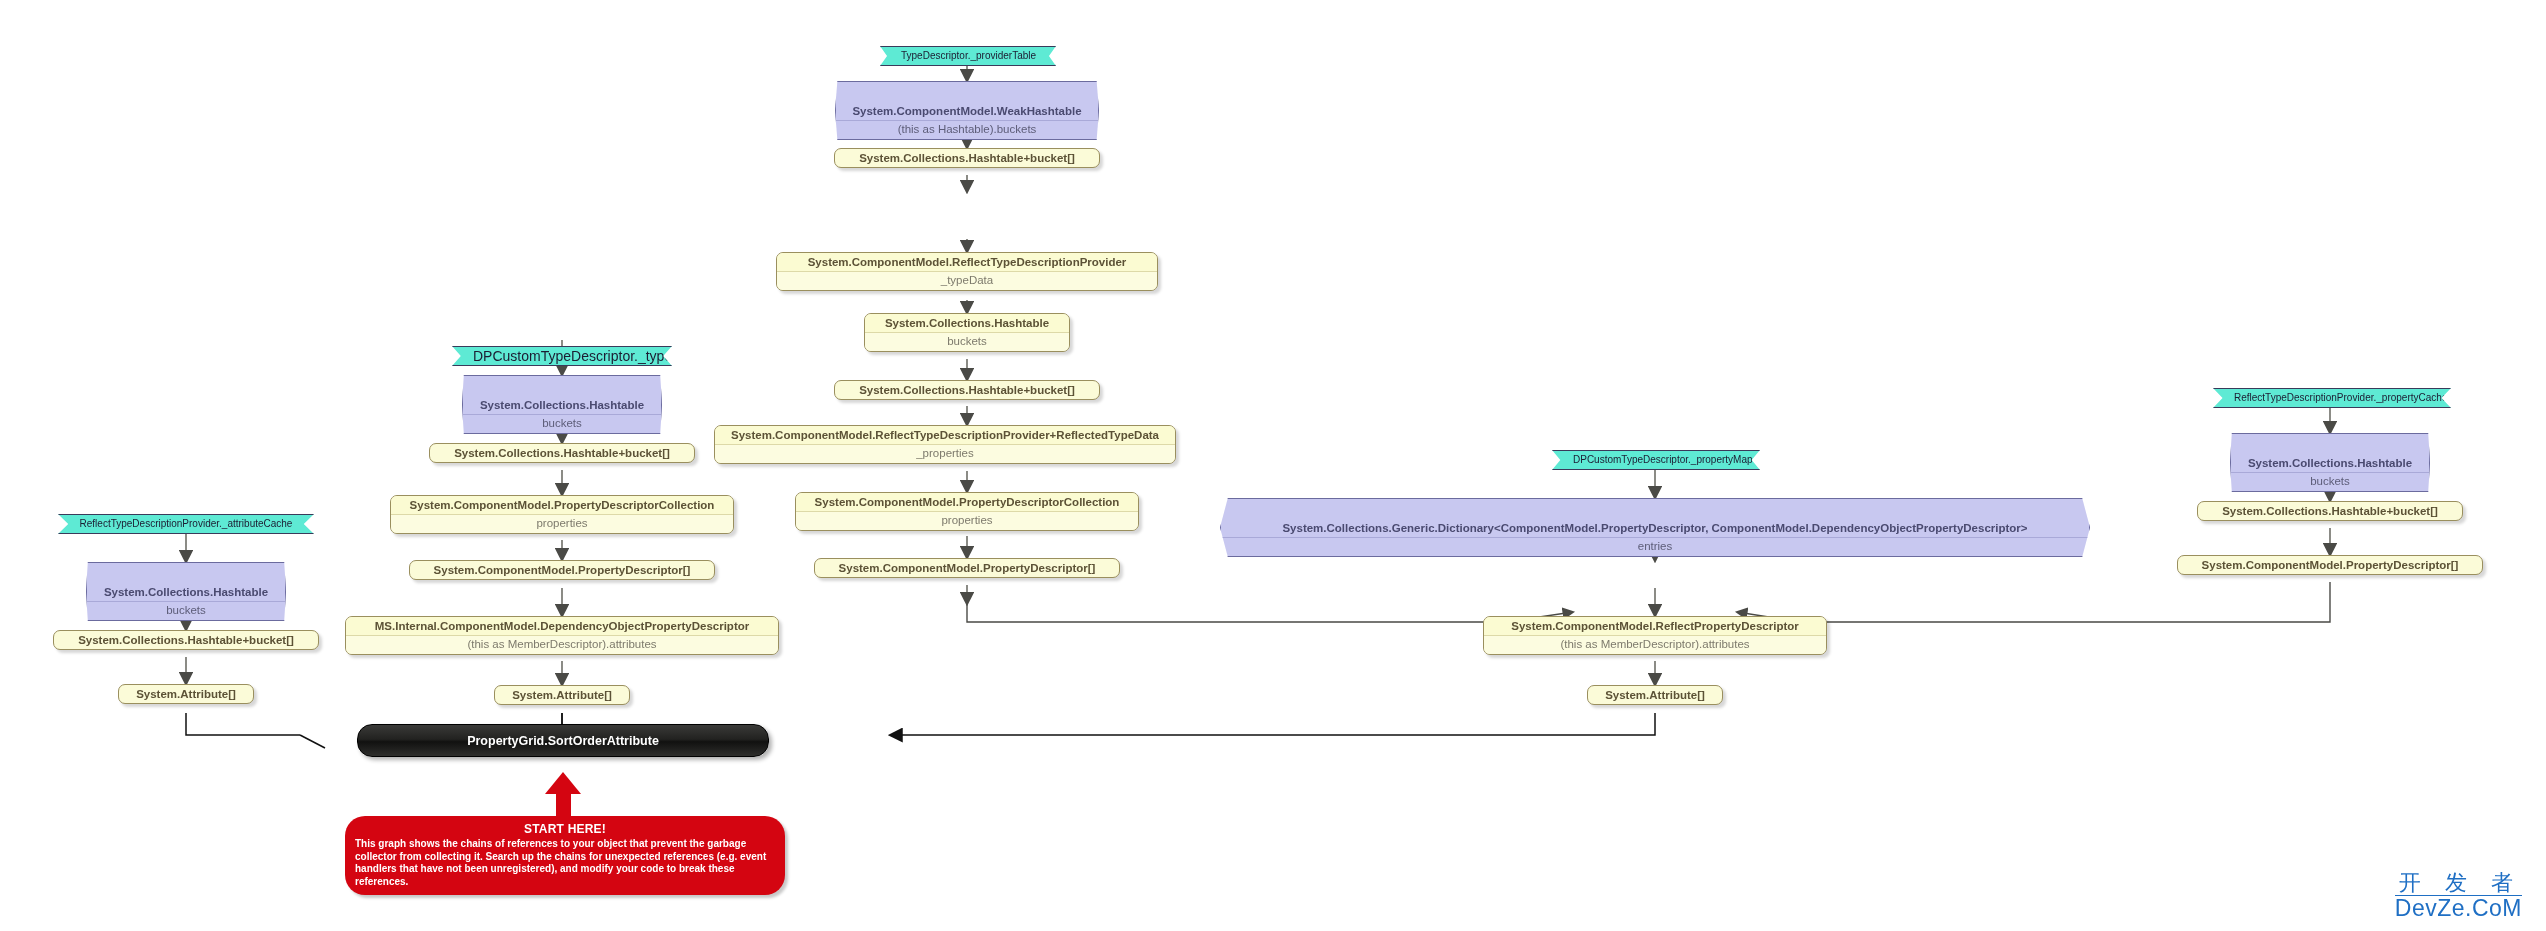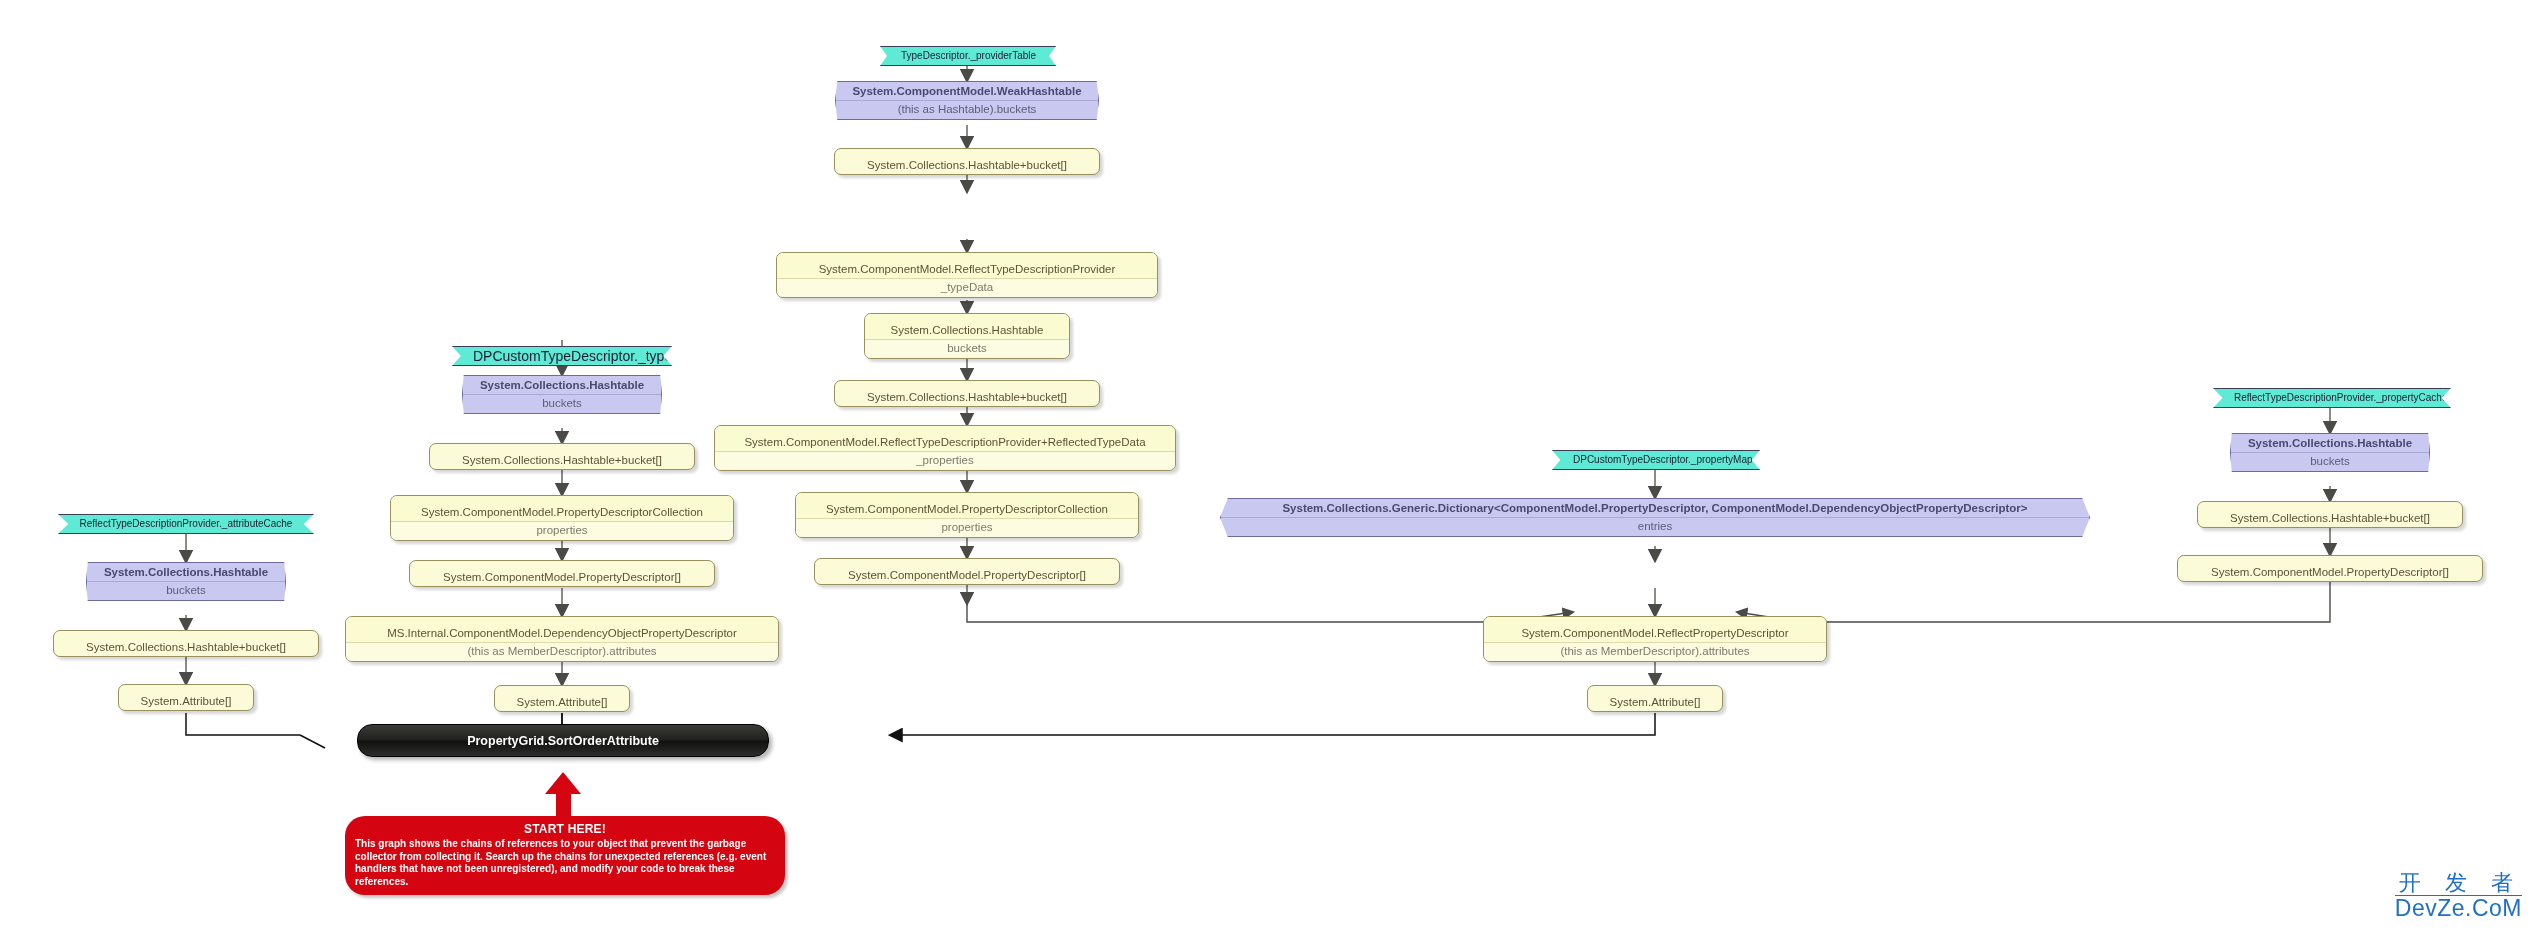--- a/index.html
+++ b/index.html
@@ -34,23 +34,23 @@
   }
   
   .rect {
     border: 1px solid #9a8f5e;
     border-radius: 7px;
     background: #fbfbd8;
     box-shadow: 3px 3px 3px rgba(0,0,0,0.16);
     overflow: hidden;
   }
   .rect .title {
-    font-weight: normal;
+    font-weight: bold;
     color: #5c5236;
-    padding: 10px 10px 2px 10px;
+    padding: 3px 10px 2px 10px;
     line-height: 13px;
   }
   .rect.two .title {
     border-bottom: 1px solid #ddd9a8;
     background: #fbfbd2;
   }
   .rect .sub {
     color: #7d7a6c;
     padding: 2px 10px 3px 10px;
     background: #fcfce0;
@@ -63,20 +63,21 @@
     border: 1px solid #6b6b9e;
     box-shadow: 3px 3px 3px rgba(0,0,0,0.16);
     clip-path: polygon(0.9% 0, 99.1% 0, 100% 50%, 99.1% 100%, 0.9% 100%, 0 50%);
     overflow: hidden;
   }
   .hex .title {
     font-weight: bold;
     color: #4a4a70;
     padding: 3px 16px 2px 16px;
     line-height: 13px;
+    margin-top: 20px;
   }
   .hex.two .title {
     border-bottom: 1px solid #a9a9d8;
   }
   .hex .sub {
     color: #5d5d78;
     padding: 2px 16px 3px 16px;
     line-height: 13px;
   }
 

